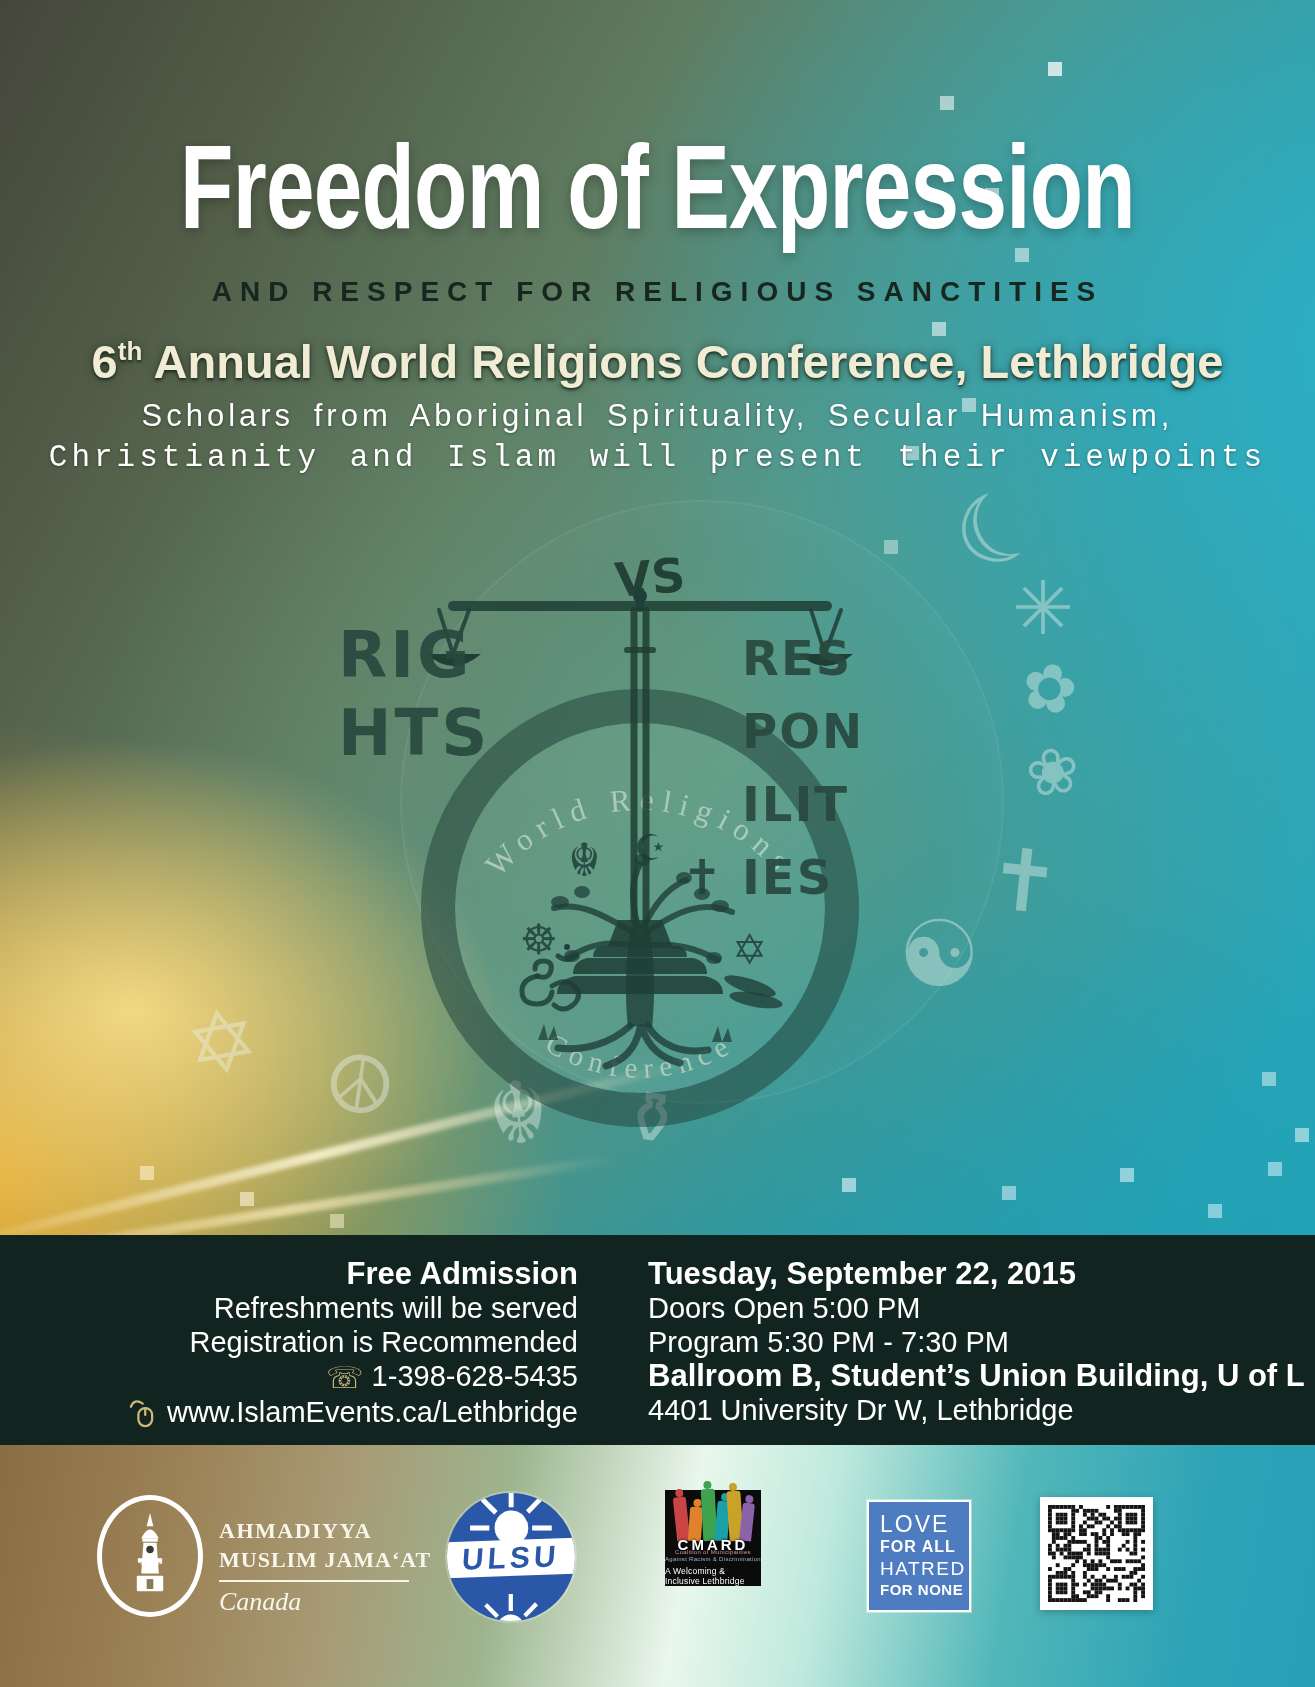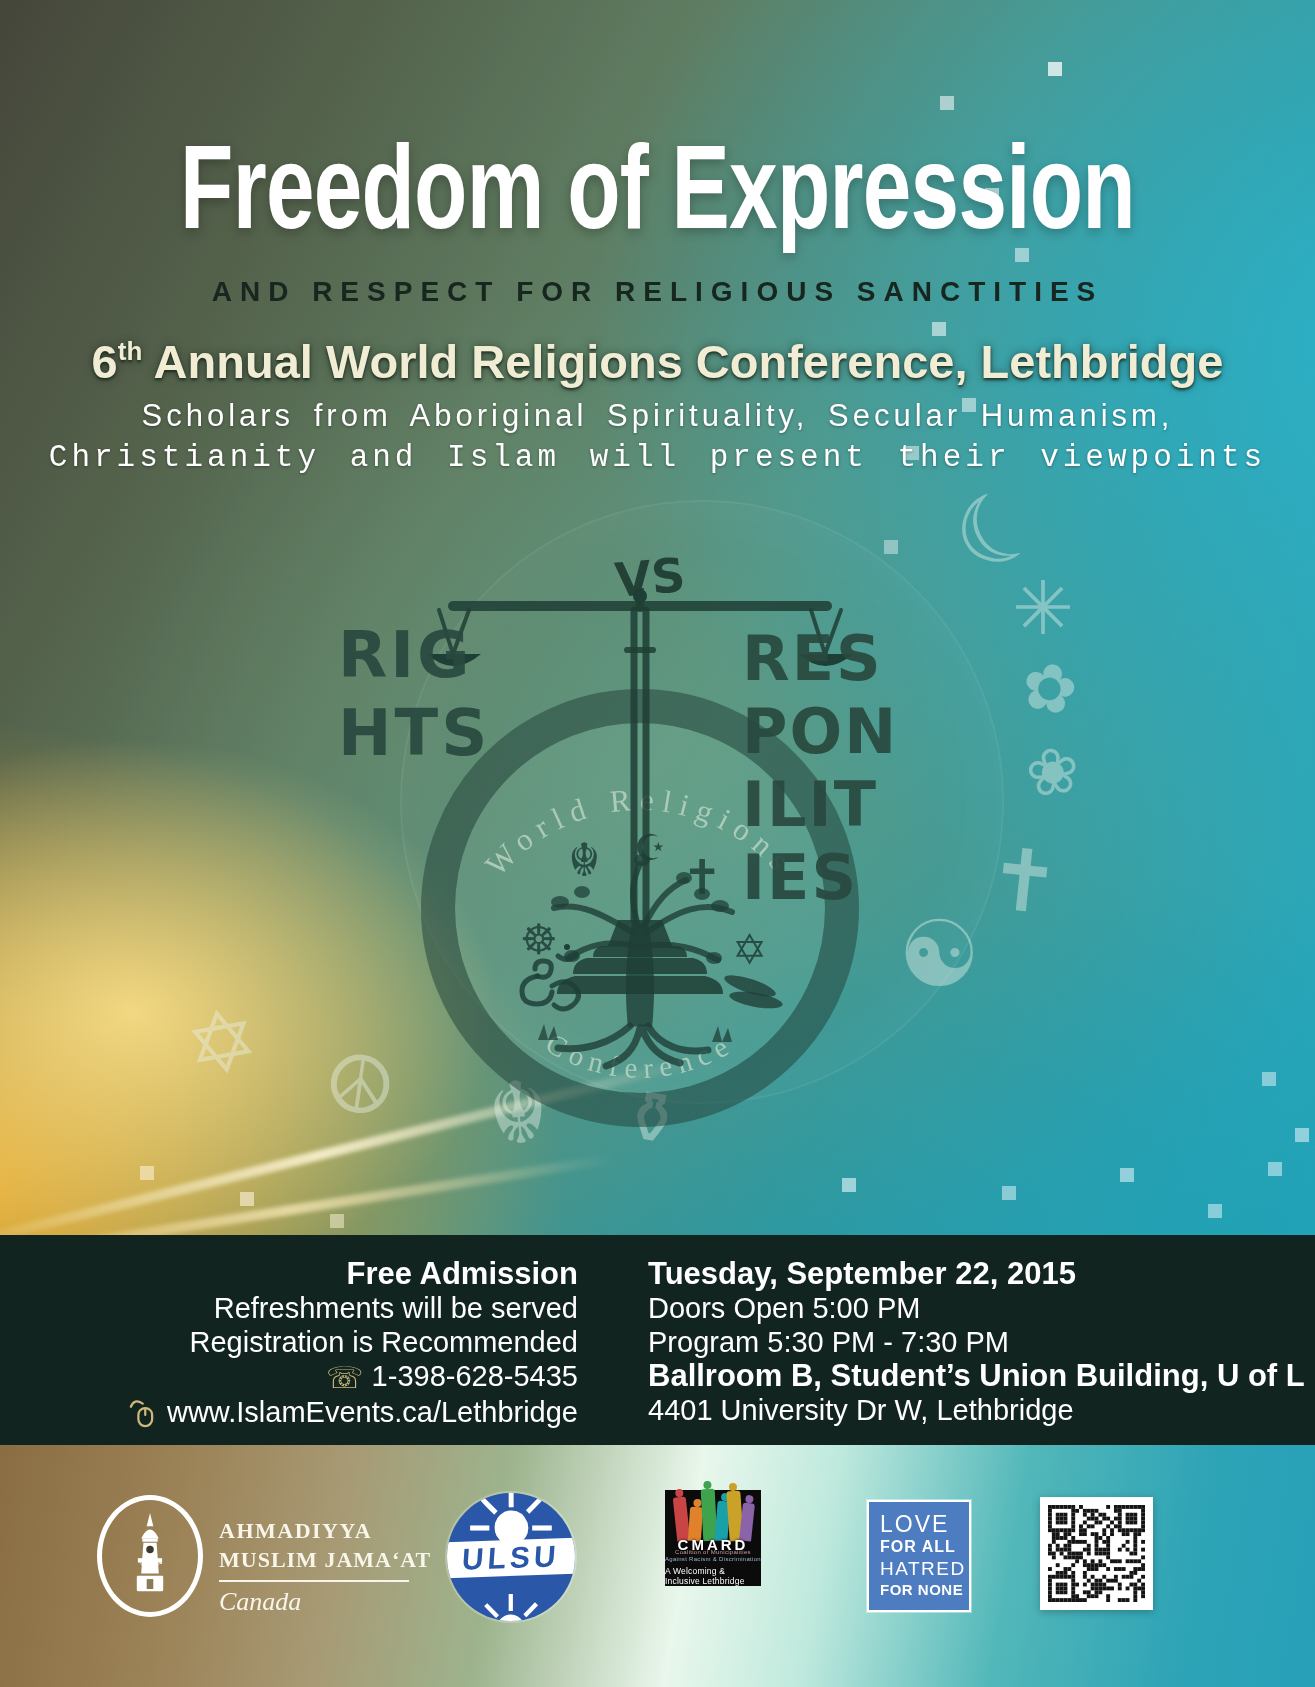--- a/index.html
+++ b/index.html
@@ -31,21 +31,21 @@
 
   
   .flare{left:400px;top:500px;width:600px;height:600px;border-radius:50%;
     border:2px solid rgba(255,255,255,.08);box-shadow:inset 0 0 90px rgba(255,255,255,.05);}
   .vs{left:595px;top:550px;width:110px;text-align:center;font-size:47px;font-weight:bold;
     font-family:"DejaVu Sans",sans-serif;color:#1e3b32;transform:rotate(-5deg);opacity:.92;}
   .scale-svg{left:425px;top:588px;width:430px;height:500px;}
   .circle-svg{left:420px;top:688px;width:440px;height:440px;}
   .word{font-family:"DejaVu Sans",sans-serif;font-weight:bold;color:#29493f;opacity:.92;}
   .word-left{left:338px;top:616px;font-size:64px;line-height:78px;letter-spacing:3px;}
-  .word-right{left:742px;top:622px;font-size:62px;line-height:73px;letter-spacing:2px;}
+  .word-right{left:742px;top:622px;font-size:48px;line-height:73px;letter-spacing:2px;}
   .word span{display:block;}
 
   
   .doodle{color:rgba(233,244,236,.42);line-height:1;user-select:none;}
   .d1{left:955px;top:482px;font-size:95px;transform:rotate(-28deg);}
   .d2{left:1012px;top:572px;font-size:74px;}
   .d3{left:1022px;top:655px;font-size:66px;transform:rotate(12deg);}
   .d4{left:1026px;top:740px;font-size:64px;transform:rotate(-8deg);}
   .d5{left:988px;top:838px;font-size:86px;transform:rotate(6deg);}
   .d6{left:898px;top:908px;font-size:92px;}

